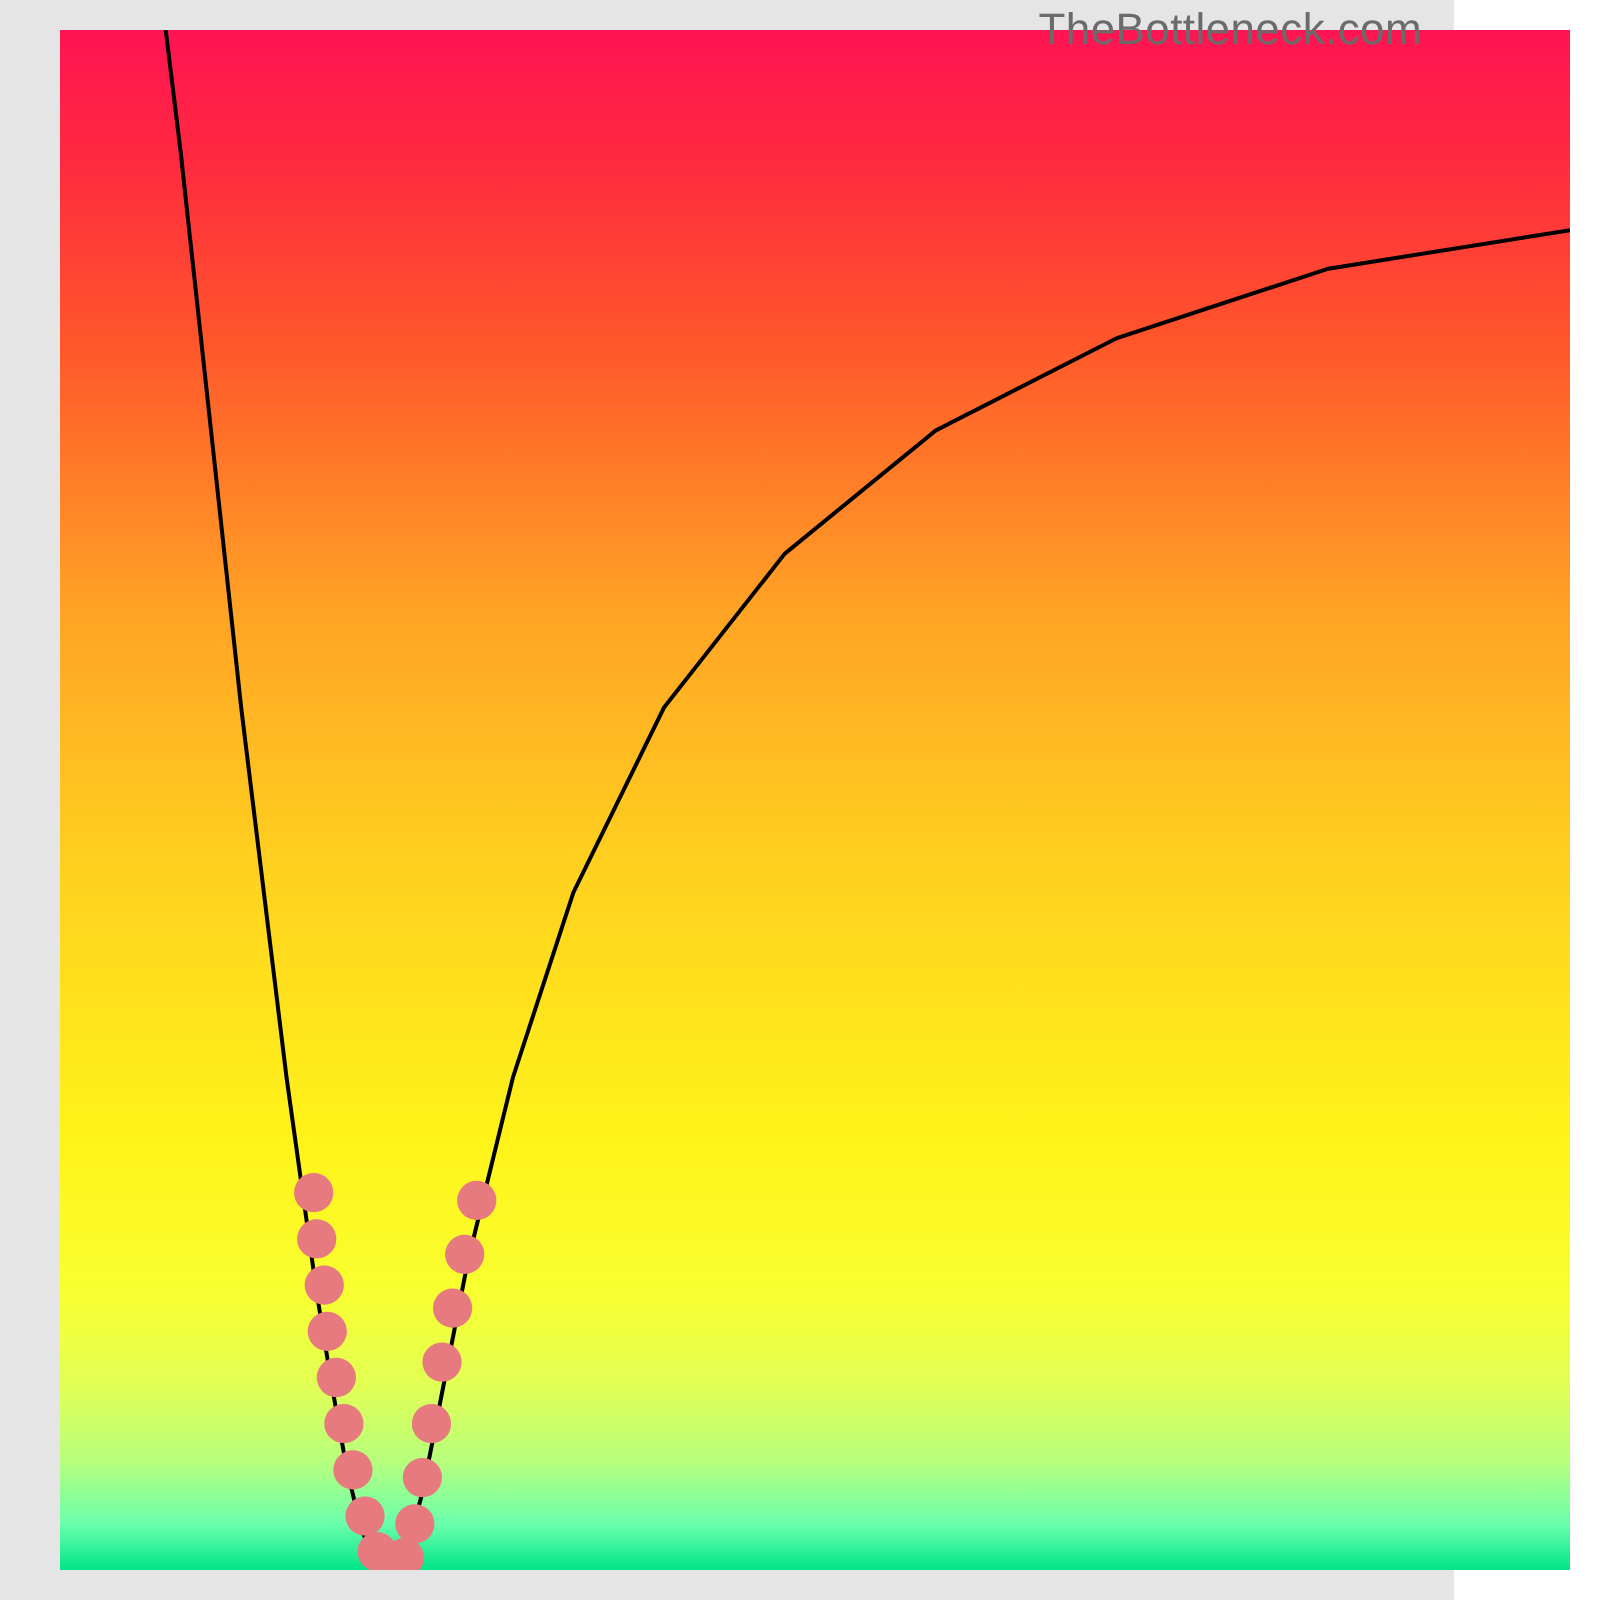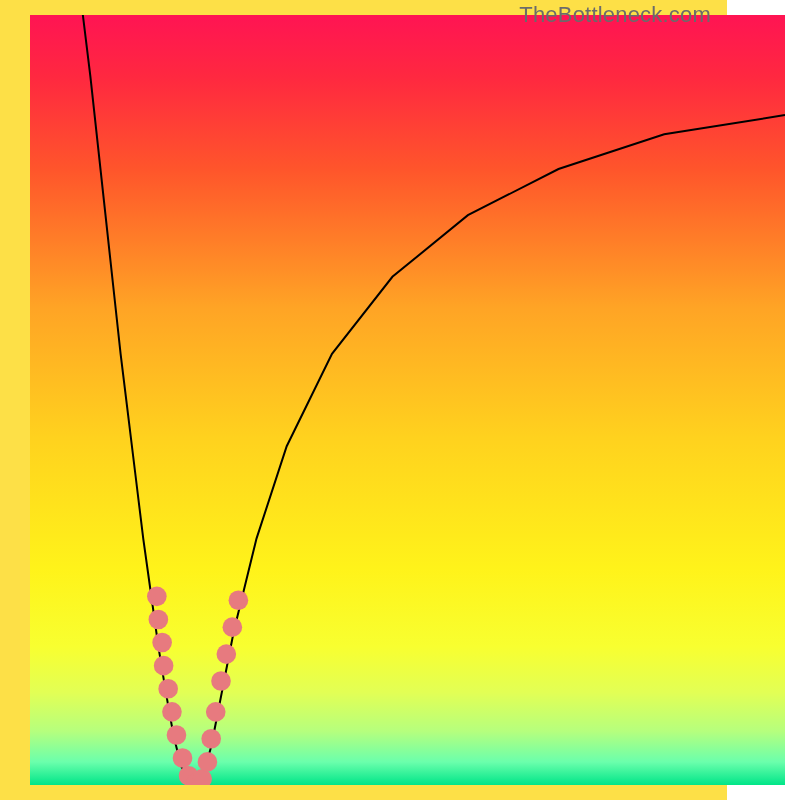--- a/index.html
+++ b/index.html
@@ -6,21 +6,21 @@
     margin: 0;
     padding: 0;
     width: 800px;
     height: 800px;
     overflow: hidden;
     font-family: Arial, Helvetica, sans-serif;
   }
   .frame {
     width: 727px;
     height: 800px;
-    background: #fde047;
+    background: #e5e5e5;
     position: relative;
   }
   .plot-area {
     position: absolute;
     left: 30px;
     top: 15px;
     width: 755px;
     height: 770px;
   }
   .gradient-bg {

